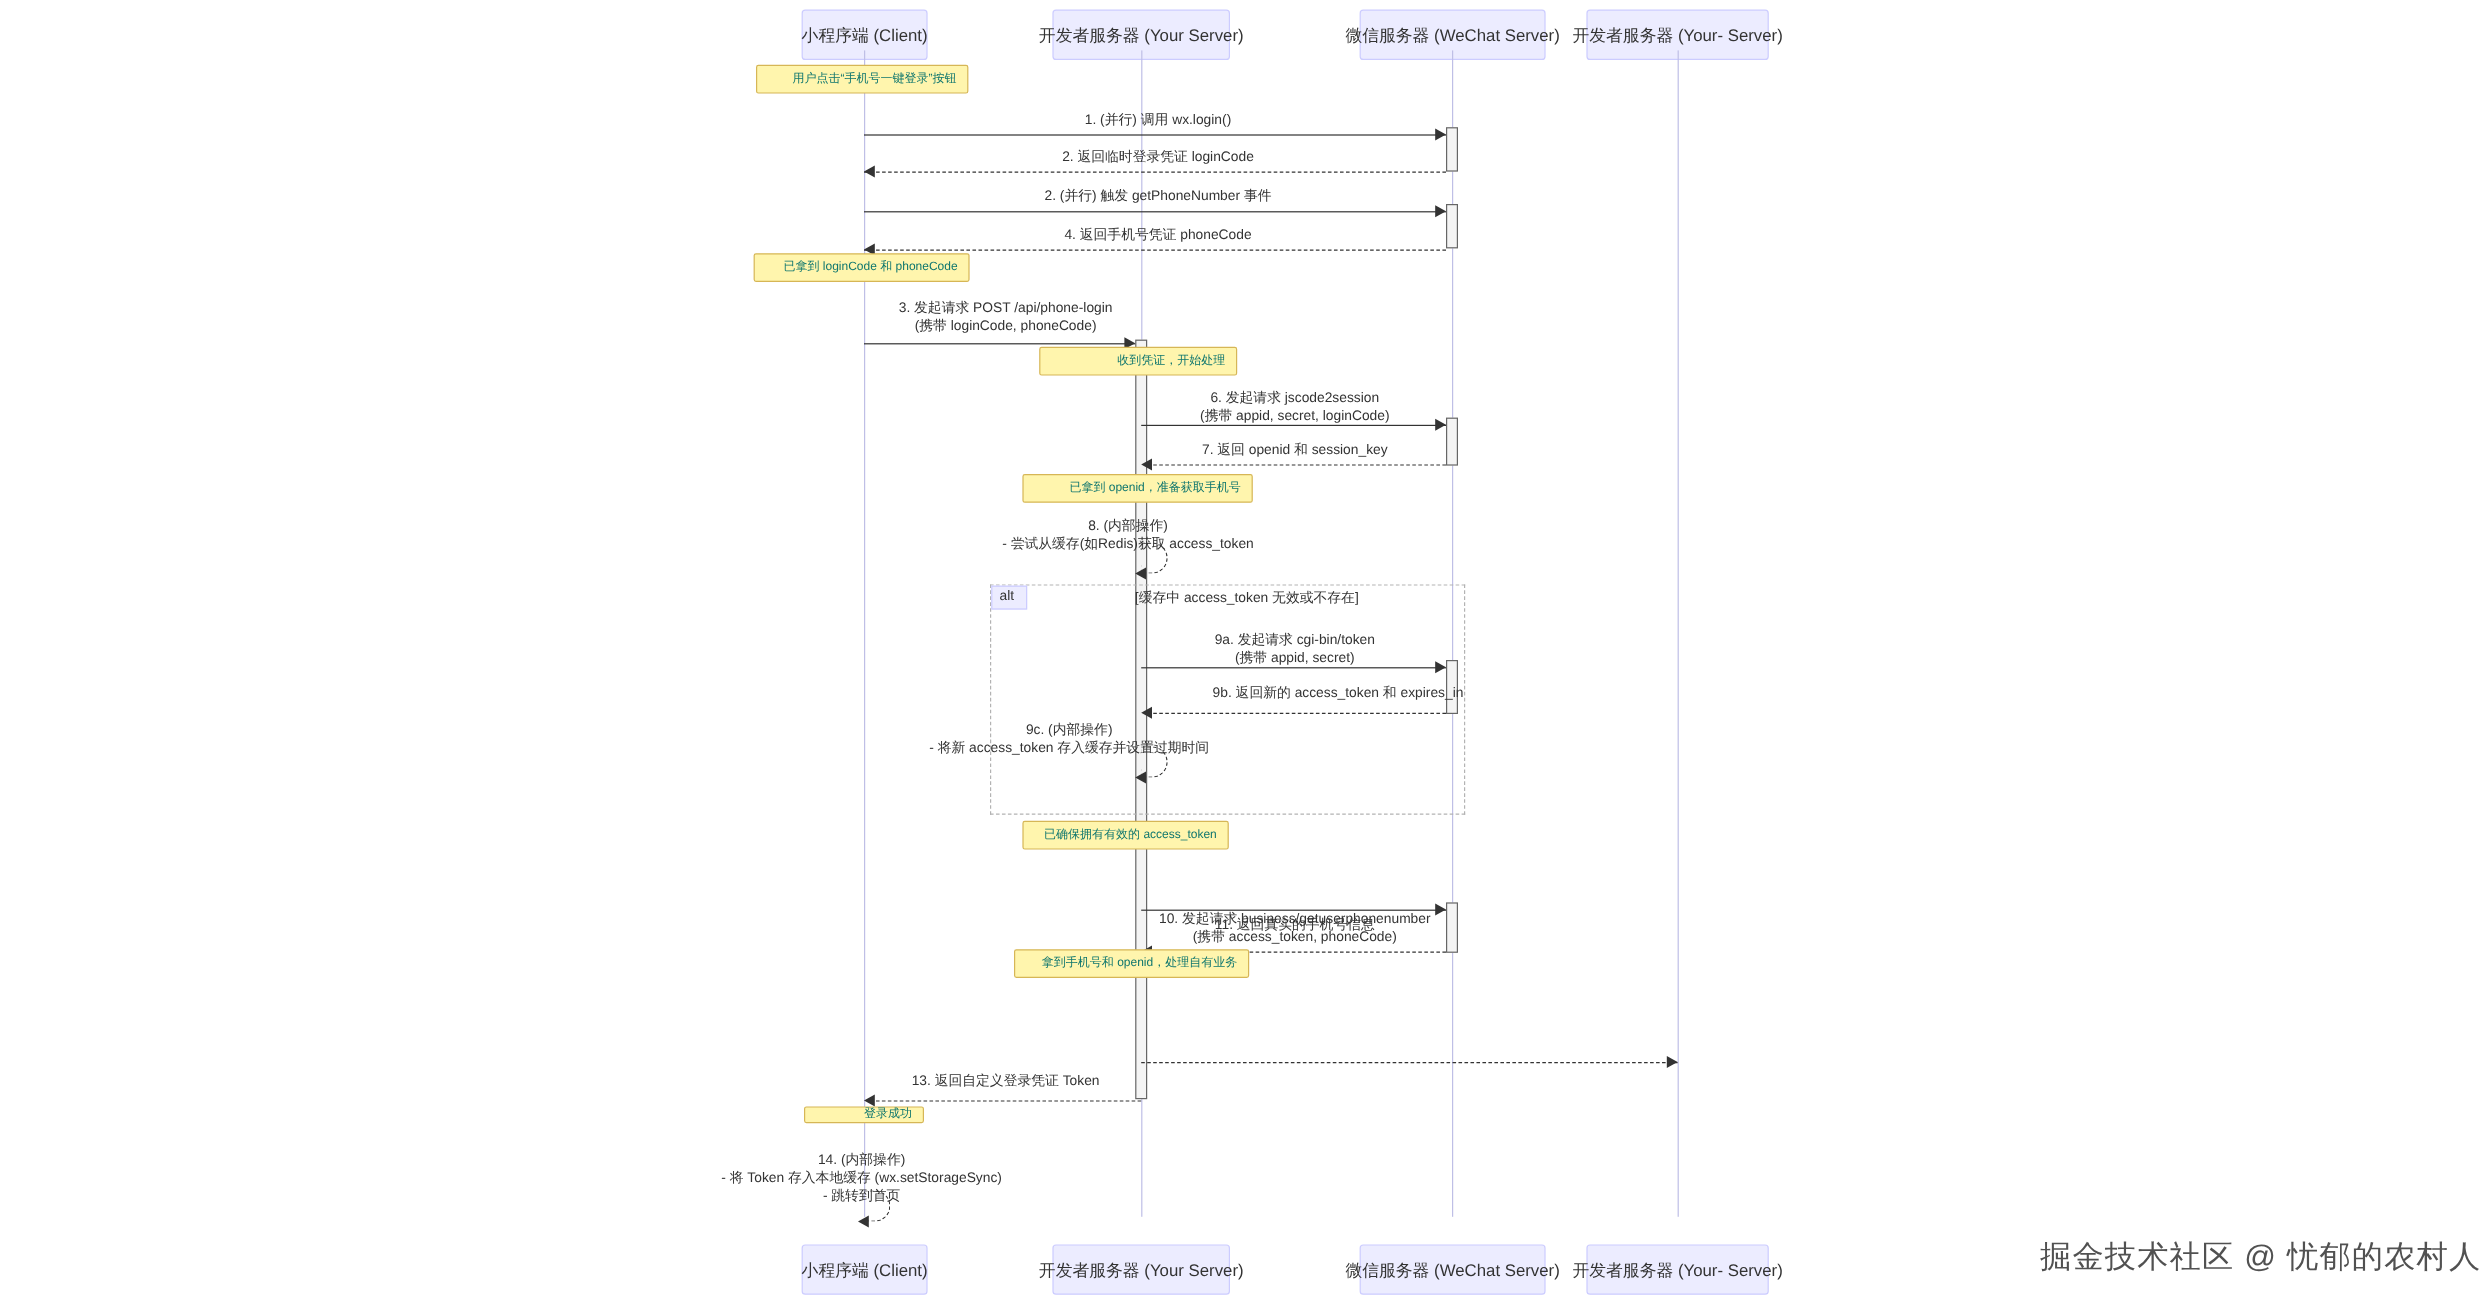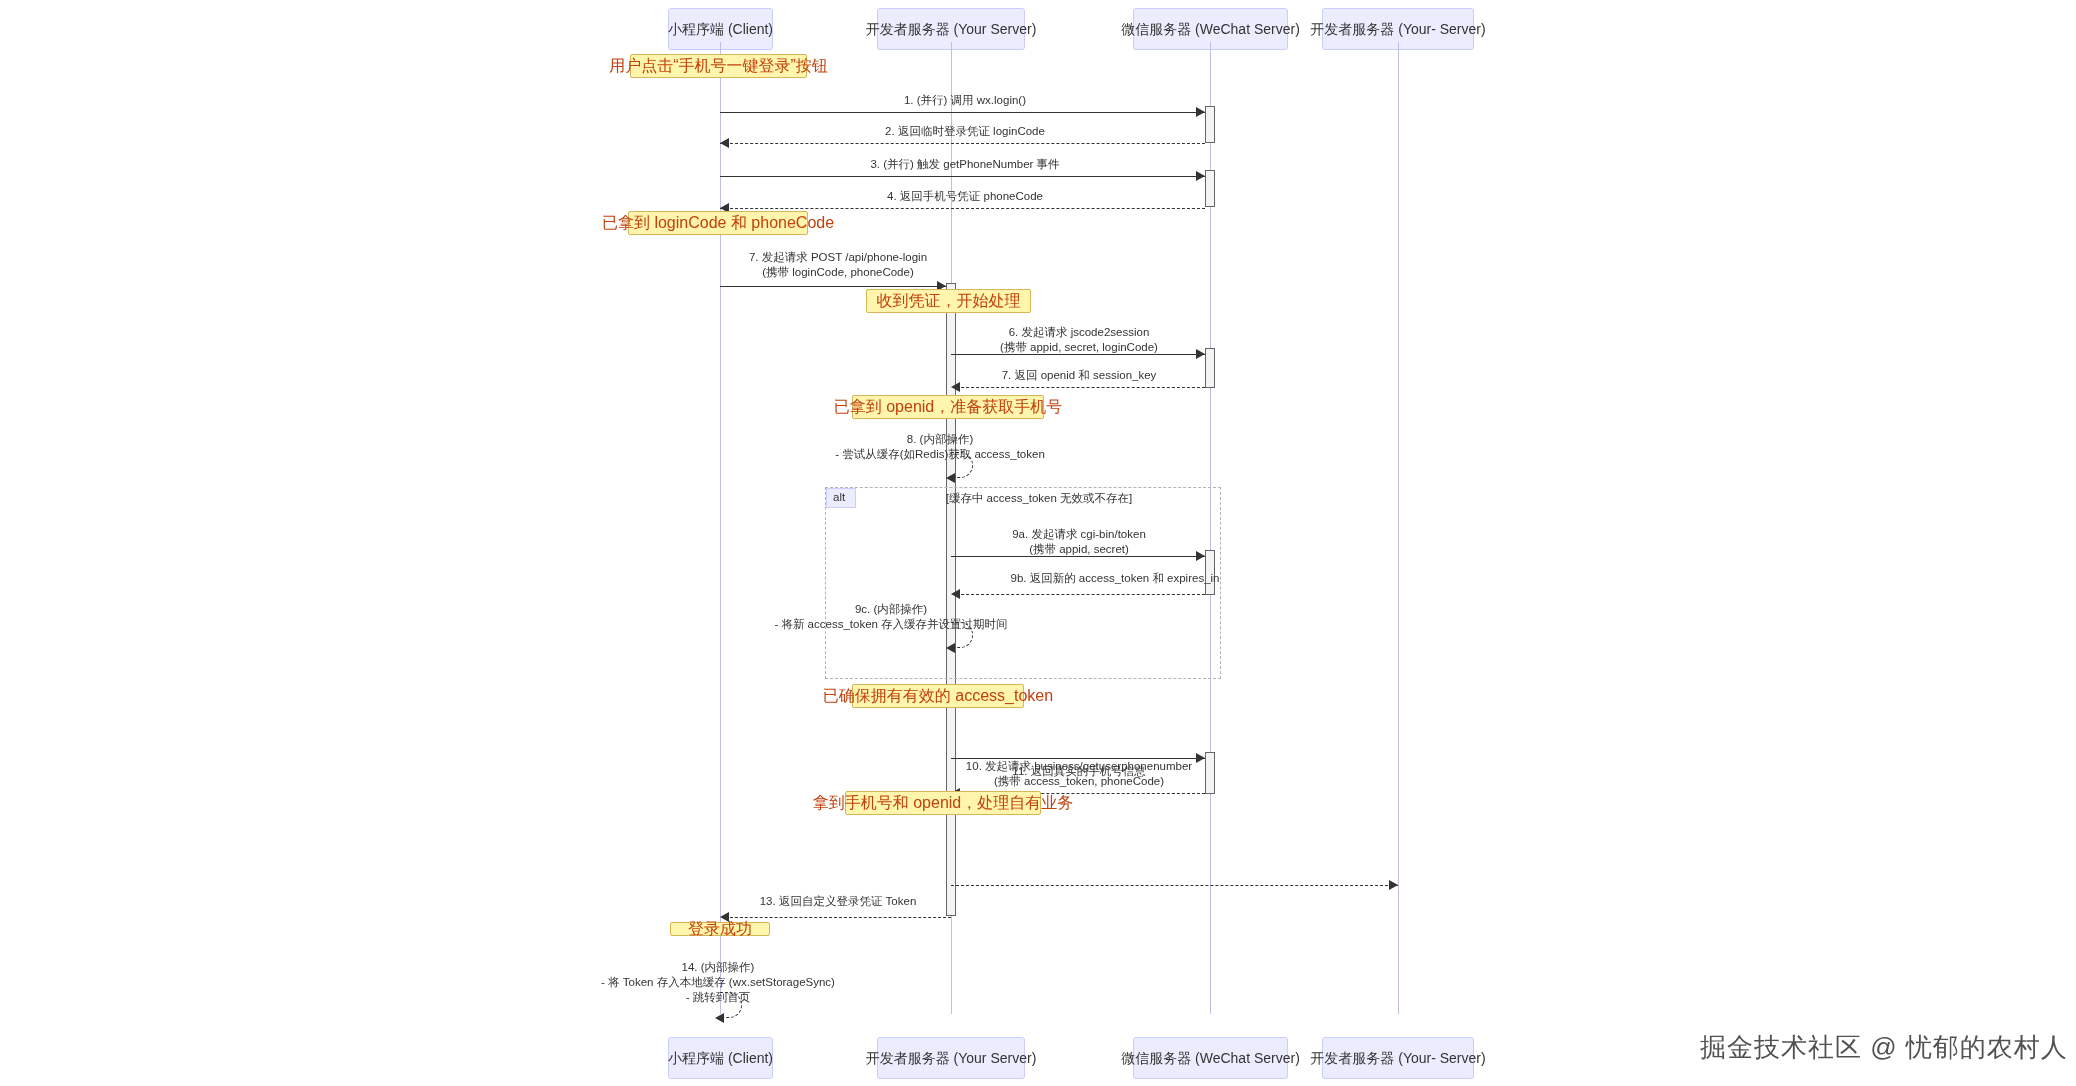--- a/index.html
+++ b/index.html
@@ -50,25 +50,25 @@
     background: #F4F4F4;
     border: 1px solid #666666;
   }
 
   
   .note {
     position: absolute;
     background: #FFF5AD;
     border: 1px solid #D6B656;
     border-radius: 2px;
-    font-size: 16px;
-    color: #c2410c;
+    font-size: 10px;
+    color: #0f766e;
     display: flex;
     align-items: center;
-    justify-content: center;
+    justify-content: flex-end;
     padding: 5px 9px;
     white-space: nowrap;
     line-height: 1.35;
   }
 
   
   .msg-line {
     position: absolute;
     height: 0;
     border-top: 1.3px solid #333333;
@@ -174,33 +174,33 @@
   </div>
 
   <div class="msg-label" style="left:965px; top:93px;">1. (并行) 调用 wx.login()</div>
   <div class="msg-line" style="left:720px; top:112px; width:485px;"></div>
   <div class="arrow-head right" style="left:1196px; top:107px;"></div>
 
   <div class="msg-label" style="left:965px; top:124px;">2. 返回临时登录凭证 loginCode</div>
   <div class="msg-line dashed" style="left:720px; top:143px; width:485px;"></div>
   <div class="arrow-head left" style="left:720px; top:138px;"></div>
 
-  <div class="msg-label" style="left:965px; top:157px;">3. (并行) 触发 getPhoneNumber 事件</div>
+  <div class="msg-label" style="left:965px; top:157px;">2. (并行) 触发 getPhoneNumber 事件</div>
   <div class="msg-line" style="left:720px; top:176px; width:485px;"></div>
   <div class="arrow-head right" style="left:1196px; top:171px;"></div>
 
   <div class="msg-label" style="left:965px; top:189px;">4. 返回手机号凭证 phoneCode</div>
   <div class="msg-line dashed" style="left:720px; top:208px; width:485px;"></div>
   <div class="arrow-head left" style="left:720px; top:203px;"></div>
 
   <div class="note" style="left:628px; top:211px; width:180px; height:24px;">
     <span>已拿到 loginCode 和 phoneCode</span>
   </div>
 
-  <div class="msg-label" style="left:838px; top:250px;">7. 发起请求 POST /api/phone-login
+  <div class="msg-label" style="left:838px; top:250px;">3. 发起请求 POST /api/phone-login
 (携带 loginCode, phoneCode)</div>
   <div class="msg-line" style="left:720px; top:286px; width:226px;"></div>
   <div class="arrow-head right" style="left:937px; top:281px;"></div>
 
   <div class="note" style="left:866px; top:289px; width:165px; height:24px;">
     <span>收到凭证，开始处理</span>
   </div>
 
   <div class="msg-label" style="left:1079px; top:325px;">6. 发起请求 jscode2session
 (携带 appid, secret, loginCode)</div>

